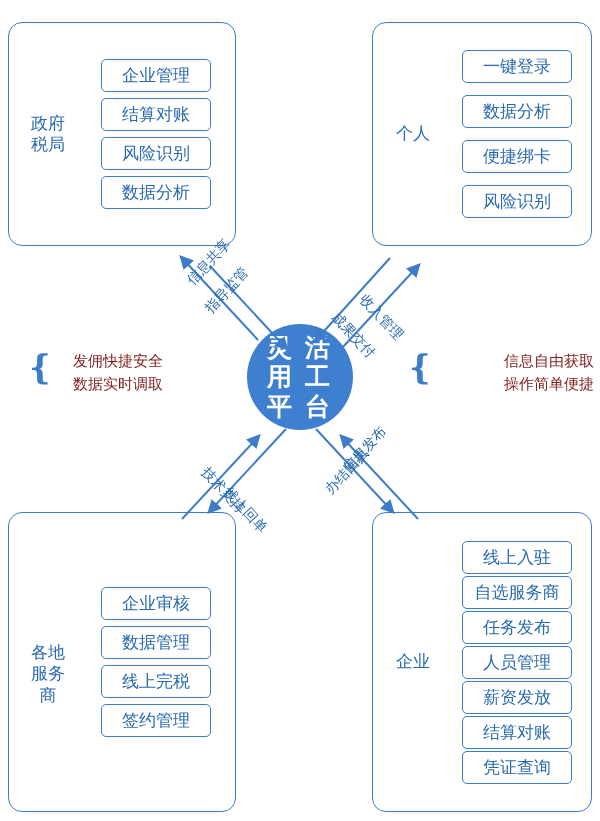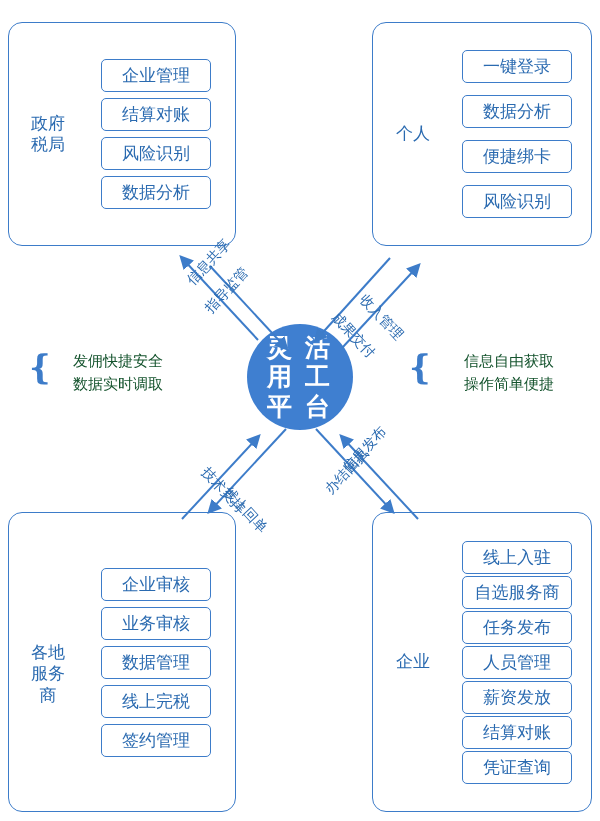--- a/index.html
+++ b/index.html
@@ -126,26 +126,26 @@
 
   #arrows-tl { left: 160px; top: 248px; }
   #arrows-tr { left: 318px; top: 248px; }
   #arrows-bl { left: 160px; top: 425px; }
   #arrows-br { left: 318px; top: 425px; }
 
   
   .side-note {
     position: absolute;
     font-size: 15px;
-    color: #14532d;
+    color: #7f1d1d;
     line-height: 1.5;
     white-space: pre-line;
   }
   #note-left { left: 38px; top: 350px; width: 160px; text-align: center; }
-  #note-right { left: 424px; top: 350px; width: 170px; text-align: center; }
+  #note-right { left: 424px; top: 350px; width: 170px; text-align: right; }
 
   .bracket {
     position: absolute;
     font-size: 34px;
     color: #3d7cc9;
     line-height: 1;
   }
   #bracket-left { left: 26px; top: 350px; }
   #bracket-right { left: 406px; top: 350px; }
 </style>
@@ -174,21 +174,20 @@
       <div class="chip wide">风险识别</div>
     </div>
   </div>
 
   <div class="panel" id="panel-provider">
     <div class="panel-title">各地
 服务
 商</div>
     <div class="panel-items">
       <div class="chip wide">企业审核</div>
-      <div class="chip wide">业务审核</div>
       <div class="chip wide">数据管理</div>
       <div class="chip wide">线上完税</div>
       <div class="chip wide">签约管理</div>
     </div>
   </div>
 
   <div class="panel" id="panel-enterprise">
     <div class="panel-title">企业</div>
     <div class="panel-items">
       <div class="chip wide">线上入驻</div>

